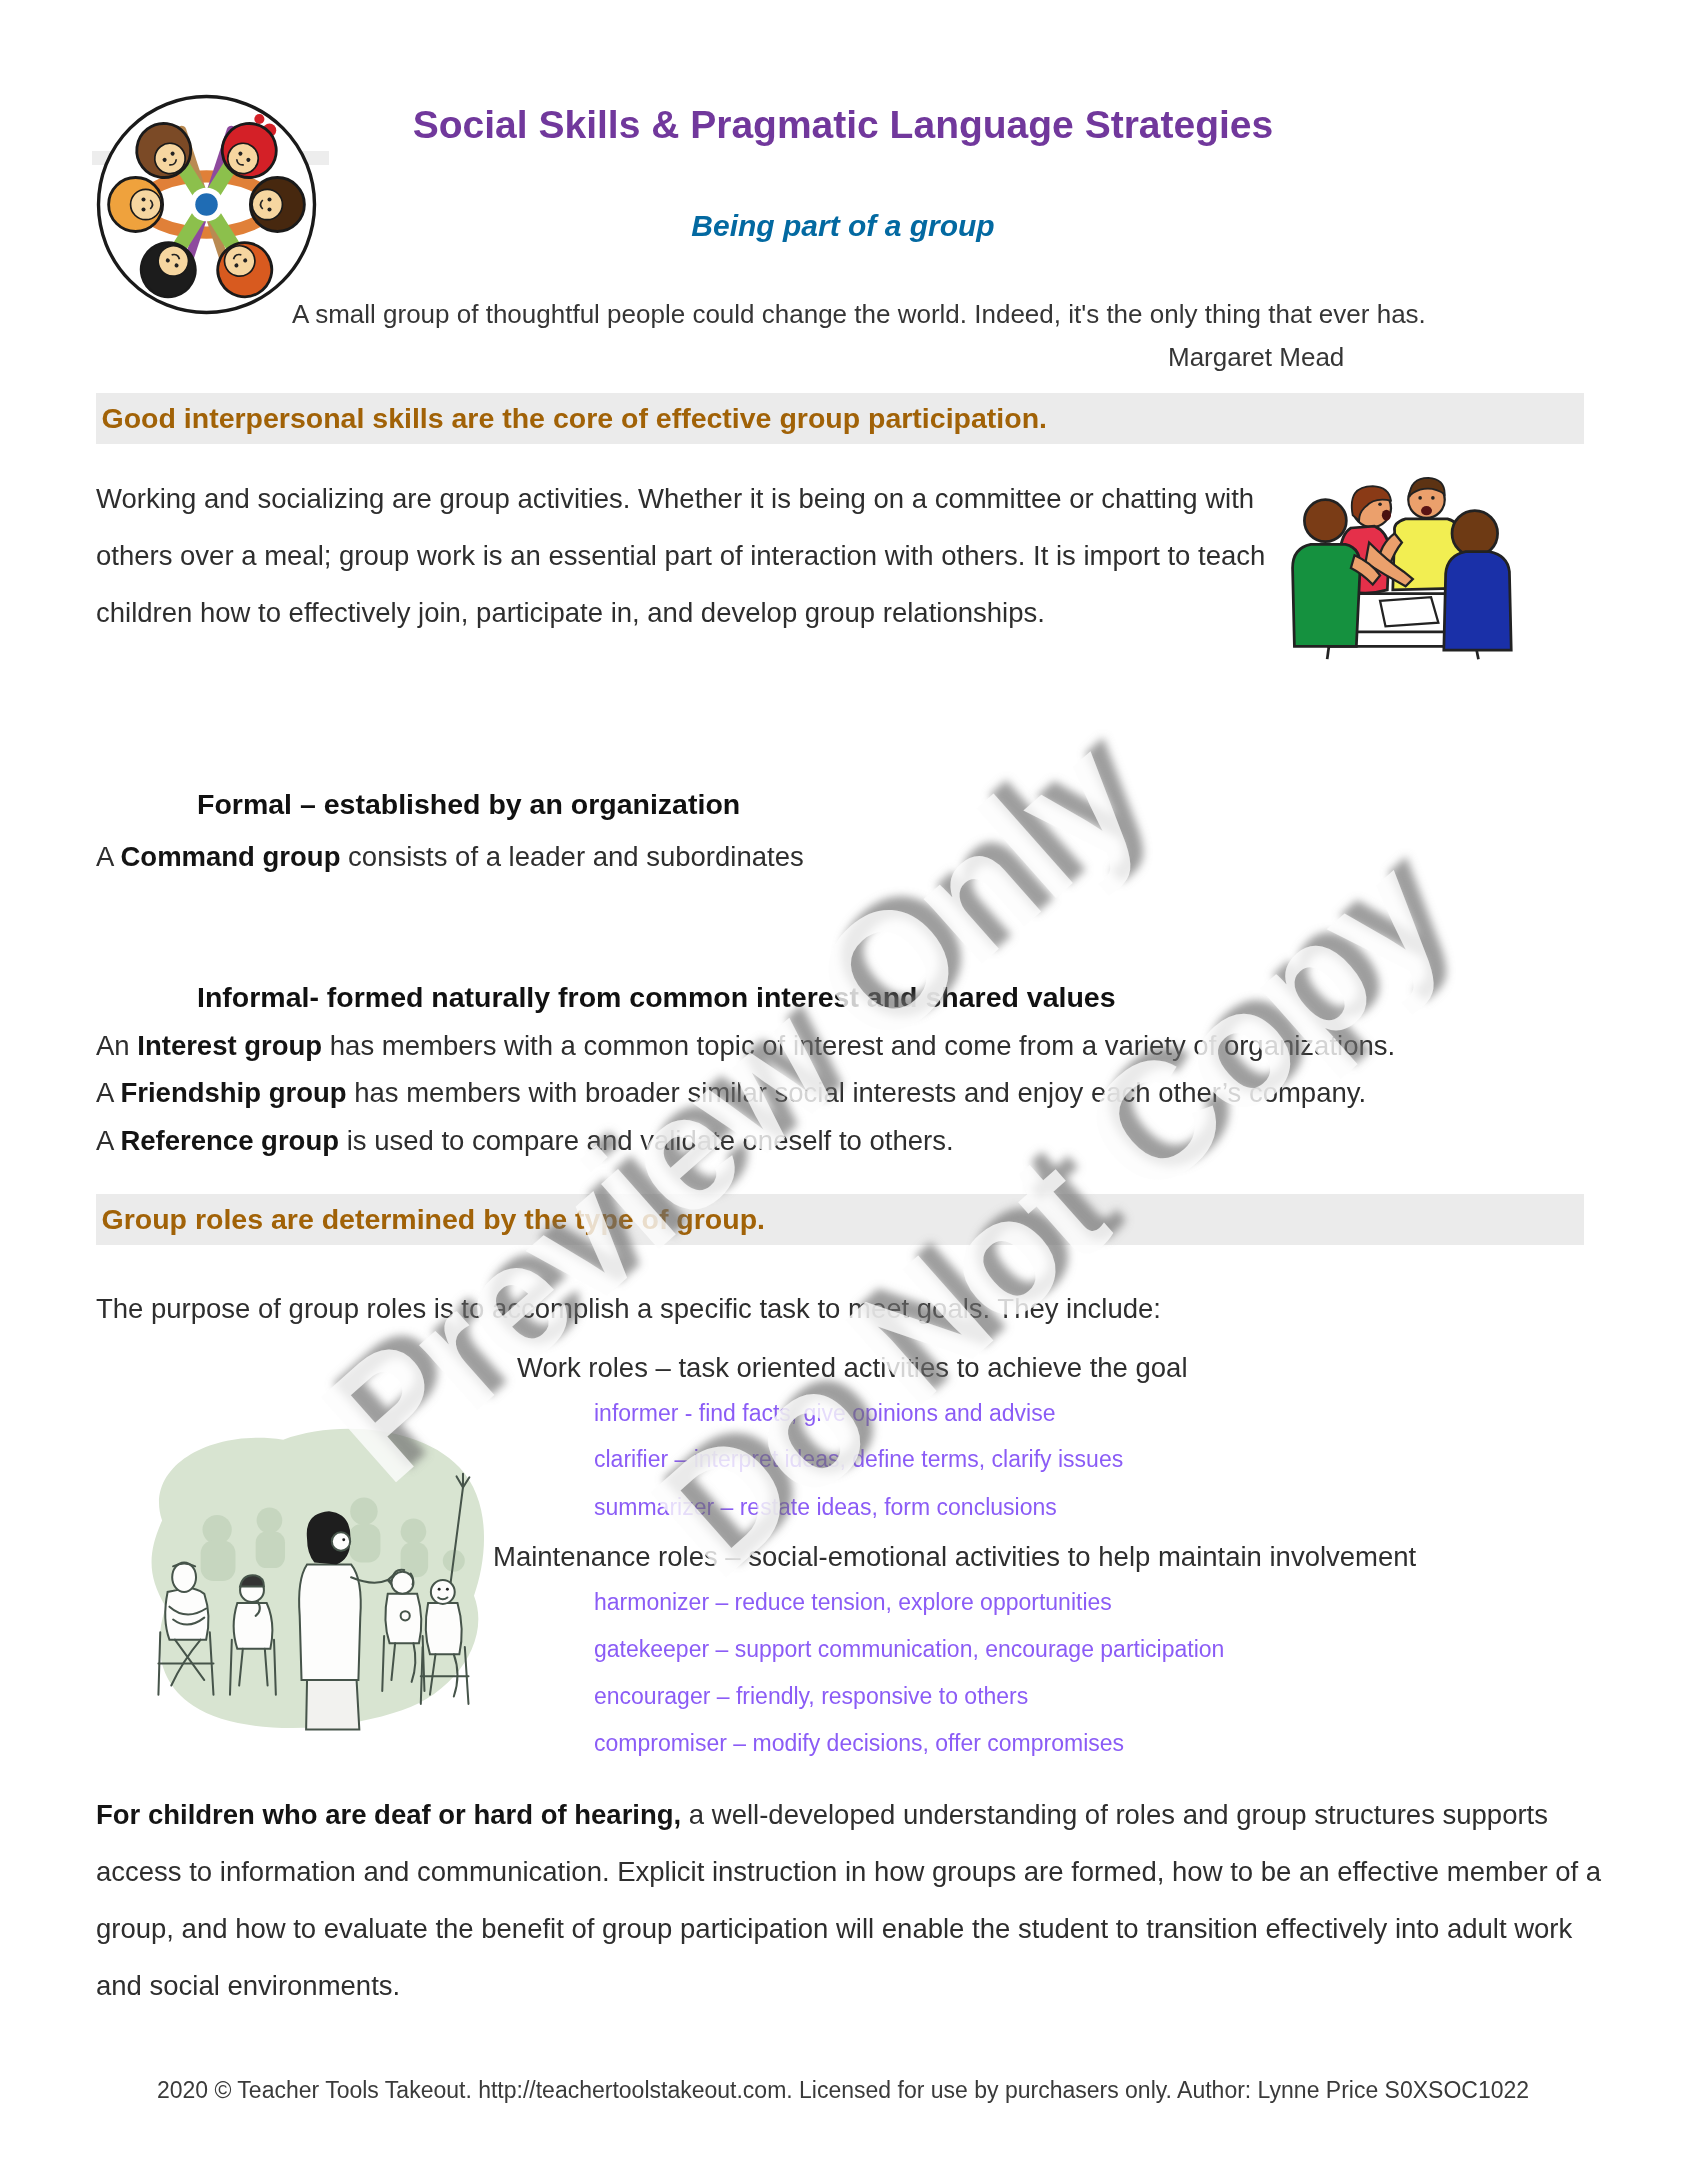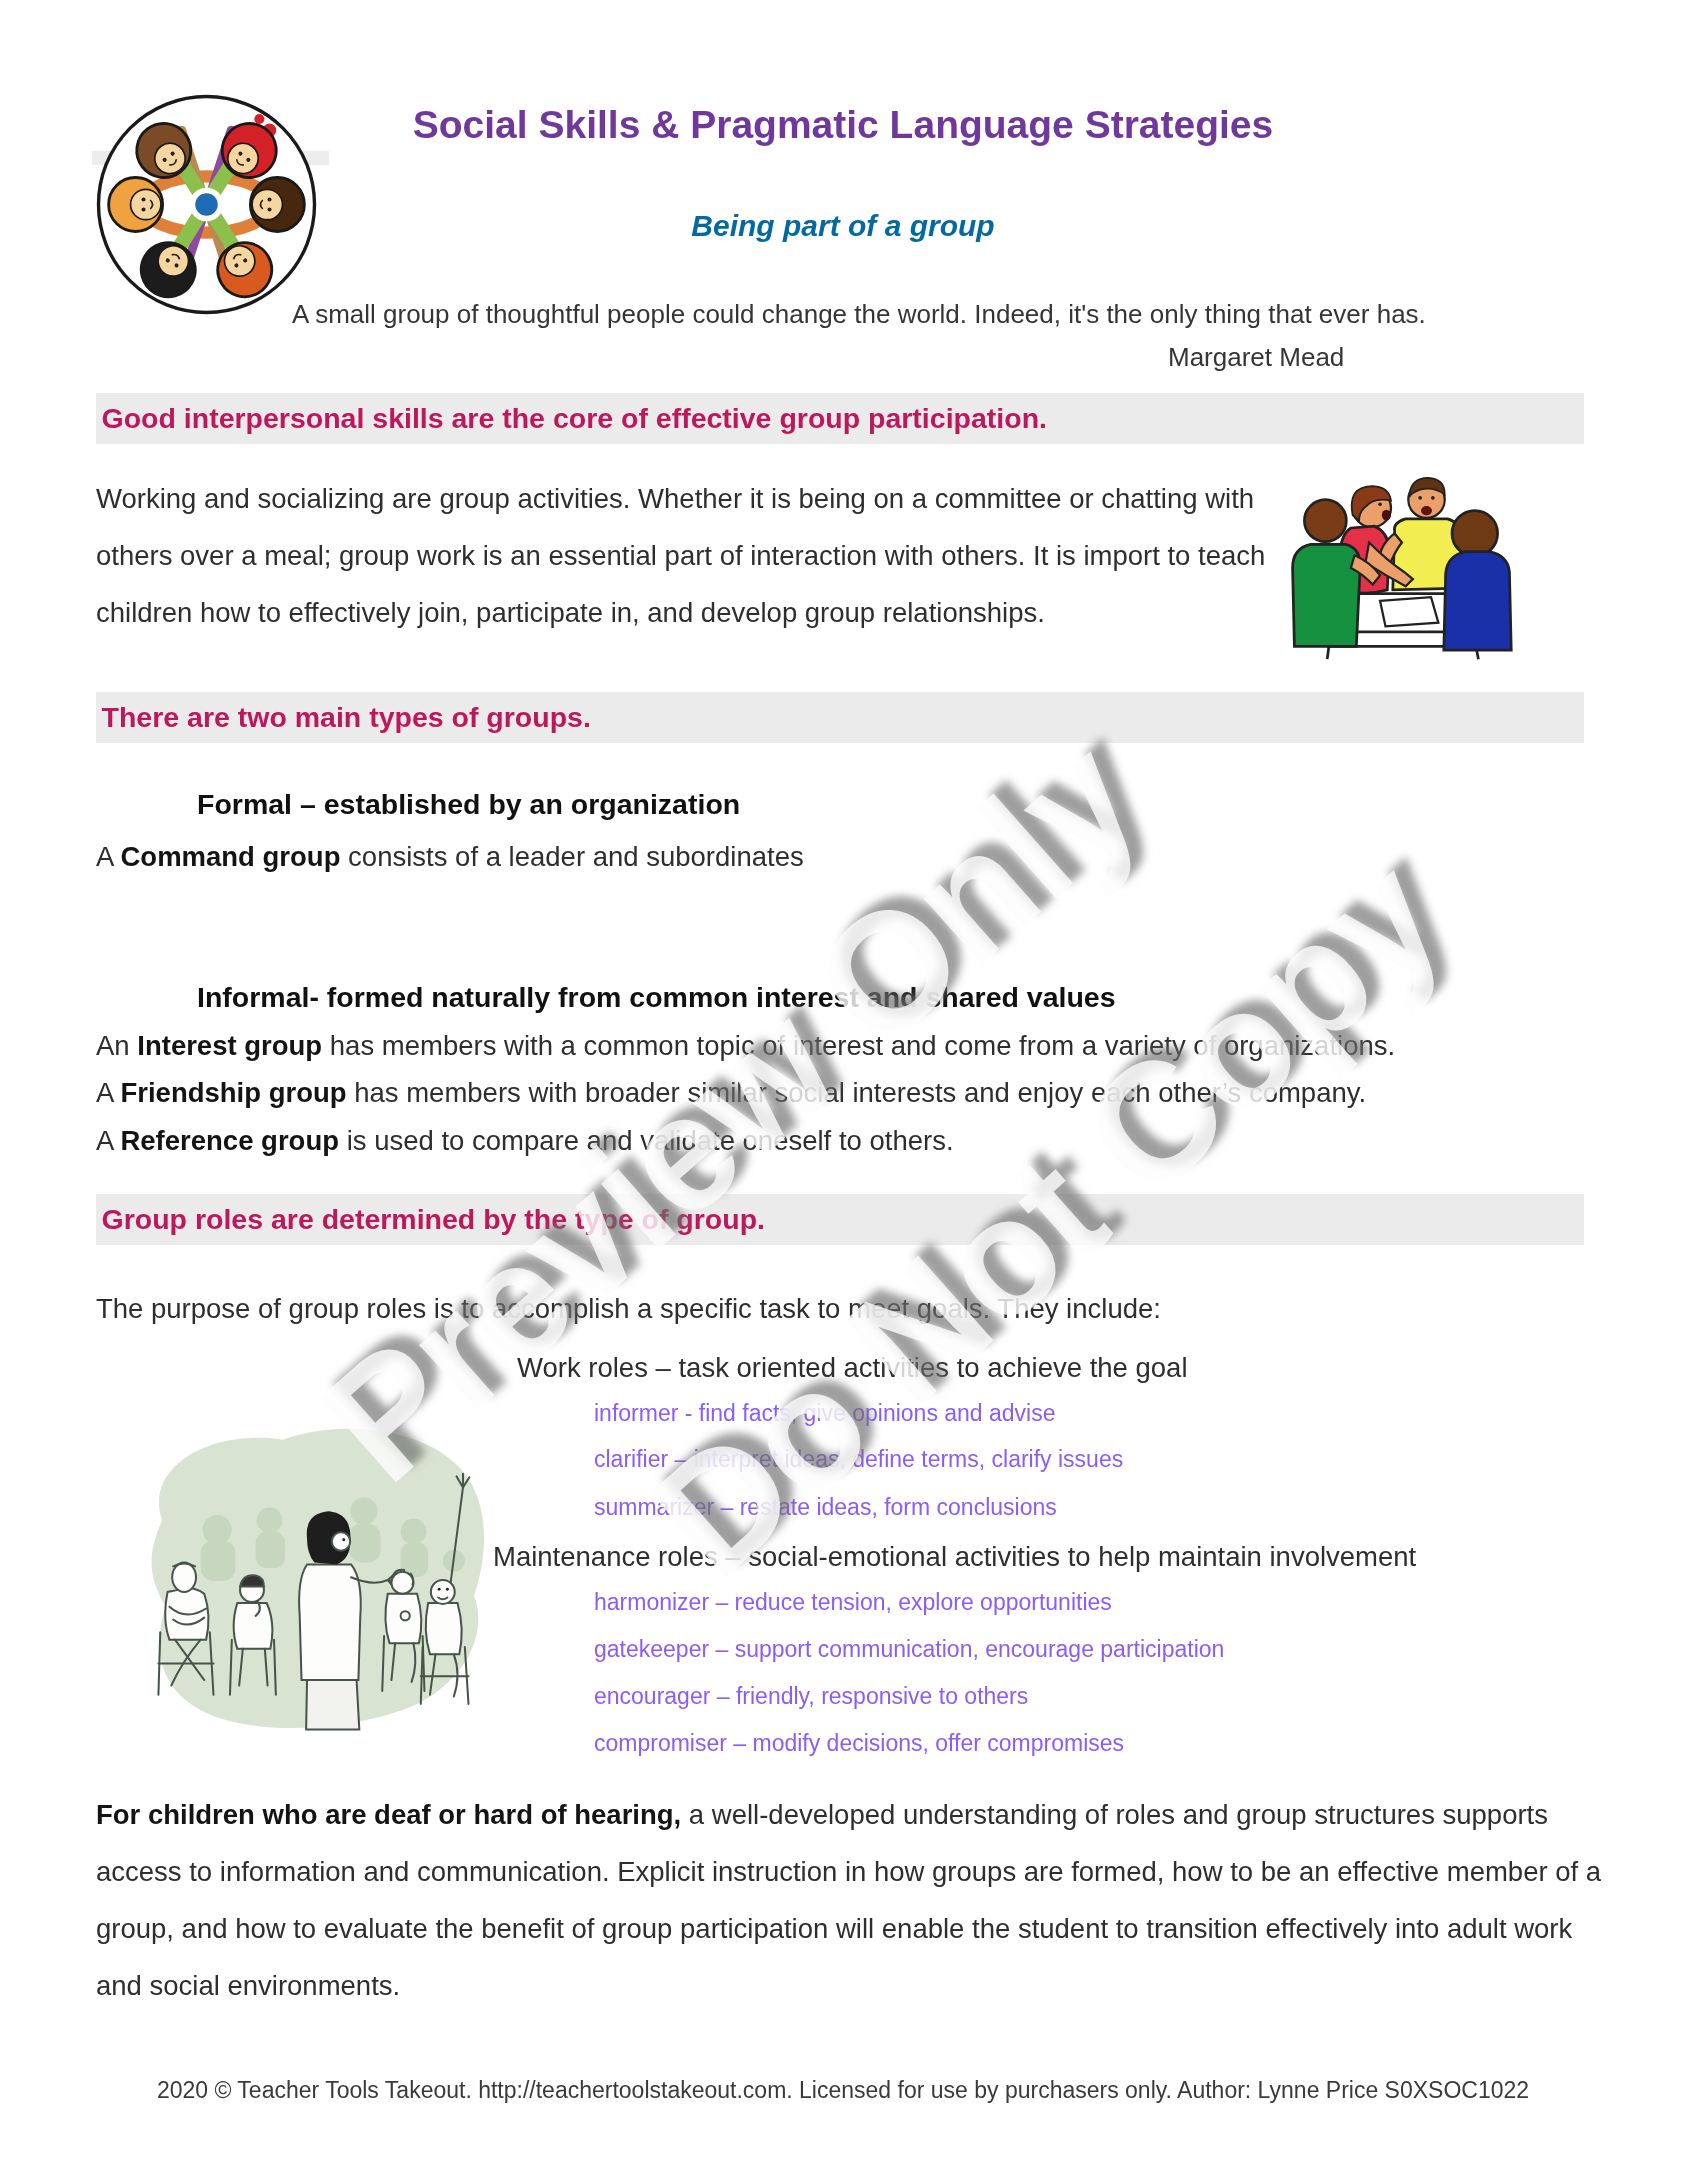--- a/index.html
+++ b/index.html
@@ -15,21 +15,21 @@
   .nowrap{white-space:nowrap;}
   .top-stripe{left:92px;top:151px;width:237px;height:13.8px;background:#ededed;}
   .logo{left:94px;top:92px;width:225px;height:225px;}
   .doc-title{left:0;top:103px;width:1686px;text-align:center;
     font-size:39px;font-weight:bold;color:#71389c;letter-spacing:0px;}
   .doc-subtitle{left:0;top:209px;width:1686px;text-align:center;
     font-size:30px;font-weight:bold;color:#0369a1;font-style:italic;}
   .quote{left:292px;top:299px;font-size:26px;color:#353535;}
   .quote-attr{left:1168px;top:342px;font-size:26px;color:#353535;}
   .bar{left:96px;width:1488px;height:51px;background:#ebebeb;
-    font-size:28.5px;font-weight:bold;color:#be185d;line-height:51px;padding-left:5.5px;box-sizing:border-box;}
+    font-size:28.5px;font-weight:bold;color:#a16207;line-height:51px;padding-left:5.5px;box-sizing:border-box;}
   .bar1{top:393px;}
   .bar2{top:692px;}
   .bar3{top:1194px;}
   .para1{left:96px;top:470px;width:1194px;font-size:27.5px;line-height:57px;color:#2e2e2e;}
   .meeting{left:1278px;top:457px;width:246px;height:213px;}
   .sub-head{font-size:28.5px;font-weight:bold;color:#111;}
   .h-formal{left:197px;top:788px;}
   .h-informal{left:197px;top:981px;}
   .def{left:96px;font-size:27.5px;height:39px;color:#2e2e2e;}
   .def b{color:#141414;}
@@ -156,21 +156,20 @@
 
       <circle cx="52" cy="68" r="23" fill="#7a3c16" stroke="#222" stroke-width="3"></circle>
       <path d="M16,120 Q16,98 36,94 L74,94 Q92,98 90,122 L86,206 L18,206 Z" fill="#15913f" stroke="#222" stroke-width="3"></path>
       <path d="M84,106 Q102,114 112,128 L104,138 Q92,126 80,120 Z" fill="#eba06c" stroke="#222" stroke-width="2.5"></path>
 
       <circle cx="216" cy="82" r="25" fill="#6e3a14" stroke="#222" stroke-width="3"></circle>
       <path d="M182,210 L184,126 Q186,106 206,102 L232,102 Q252,106 254,124 L256,210 Z" fill="#1a30a8" stroke="#222" stroke-width="3"></path>
     </svg>
   </div>
 
-  <div class="abs bar bar2">There are two main types of groups.</div>
 
   <div class="abs sub-head h-formal nowrap">Formal – established by an organization</div>
 
   <div class="abs def nowrap" style="top:841px;">
     <span>A </span><b>Command group</b><span> consists of a leader and subordinates</span>
   </div>
 
   <div class="abs sub-head h-informal nowrap">Informal- formed naturally from common interest and shared values</div>
 
   <div class="abs def nowrap" style="top:1030px;">

